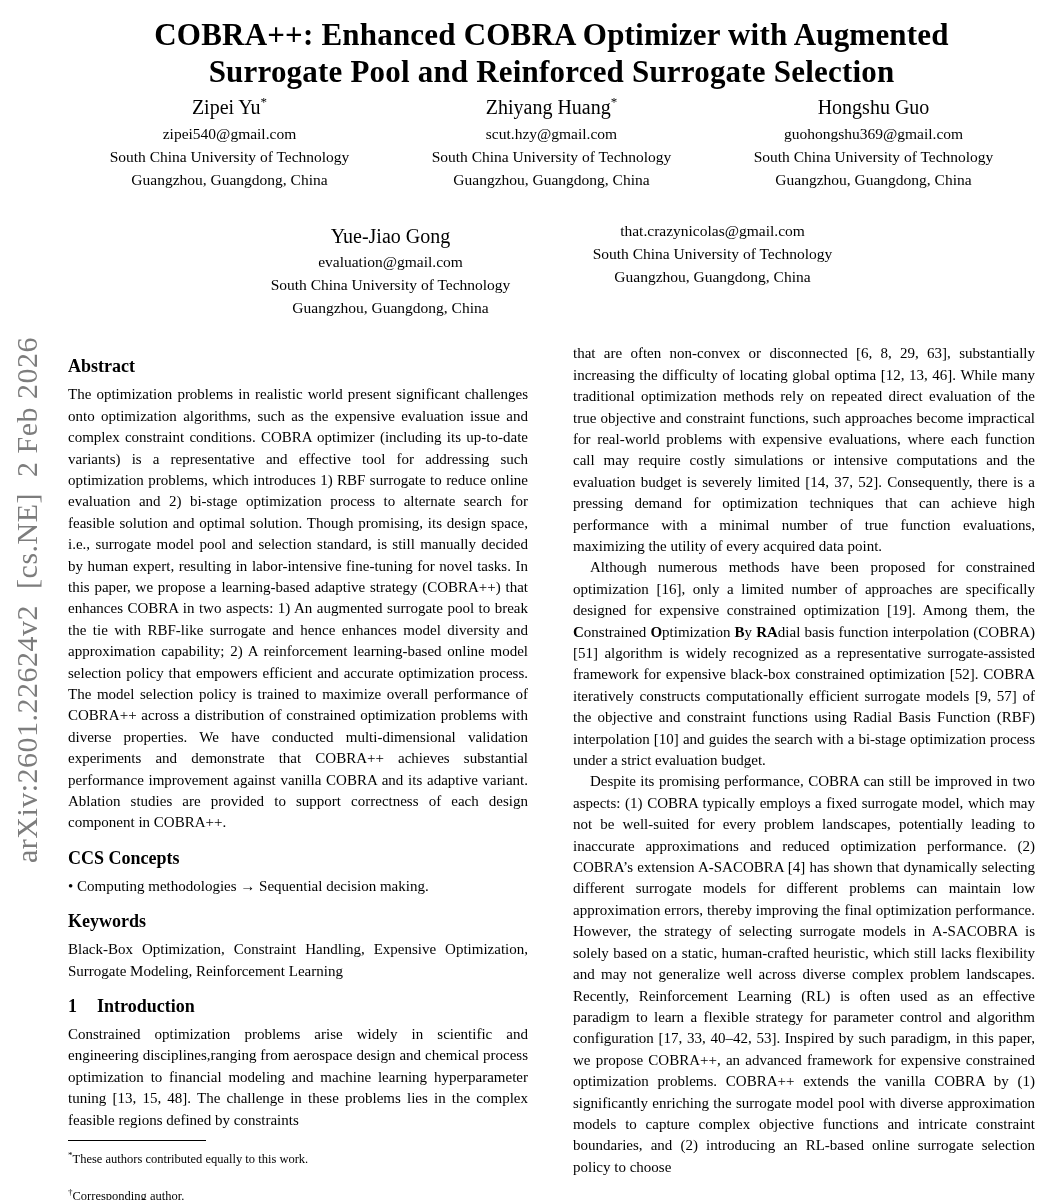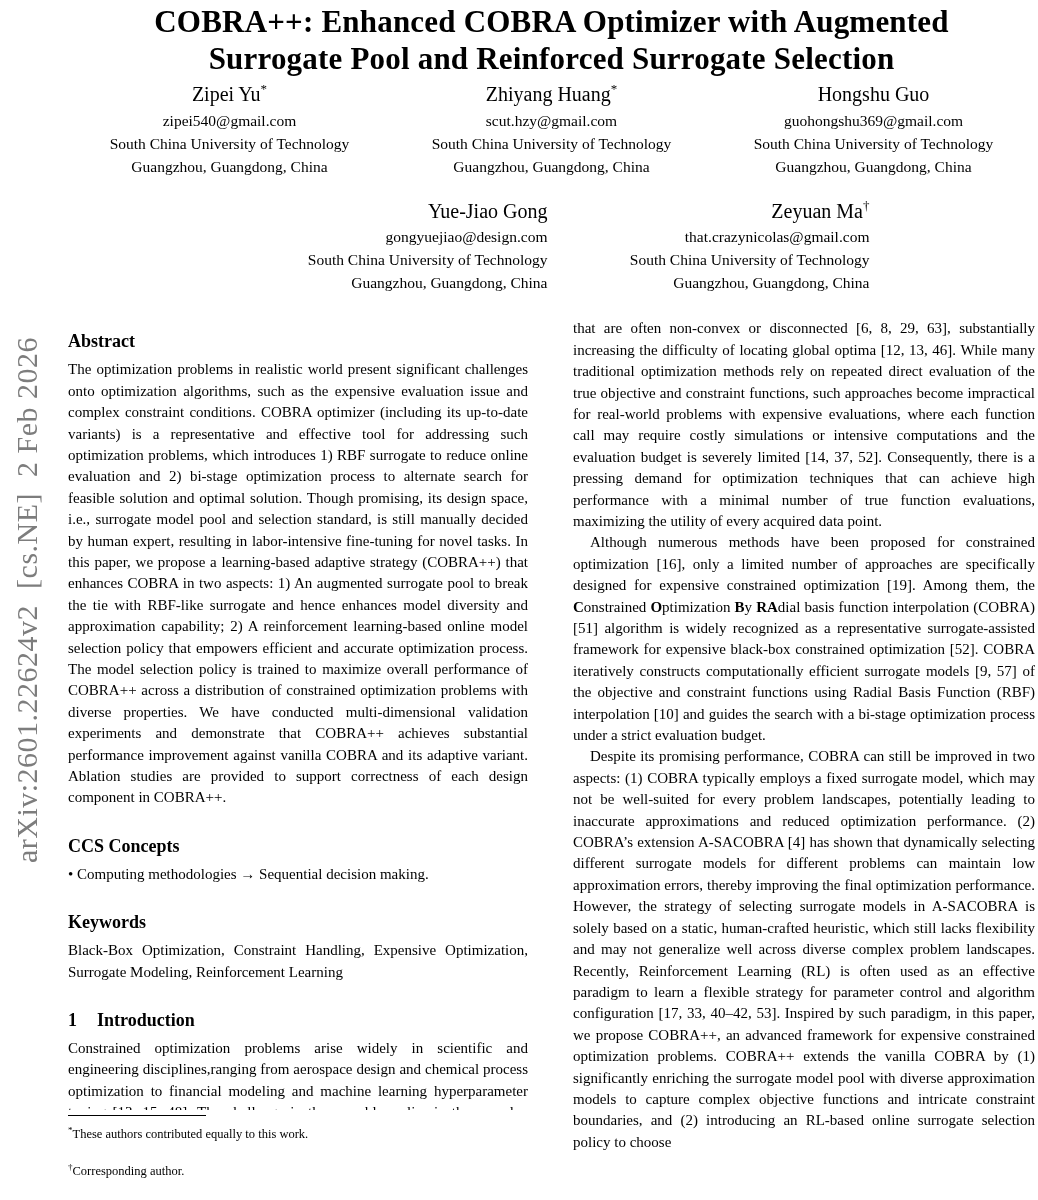--- a/index.html
+++ b/index.html
@@ -23,27 +23,27 @@
     letter-spacing: 0.5px;
   }
 
   .content { position: absolute; left: 68px; top: 0; width: 967px; }
 
   .title {
     text-align: center;
     font-size: 31px;
     font-weight: bold;
     line-height: 37px;
-    padding-top: 3px;
+    padding-top: 16px;
     letter-spacing: 0.2px;
   }
 
   .authors-row { display: flex; justify-content: center; text-align: center; }
   .authors-row.row1 { }
-  .authors-row.row2 { margin-top: 16px; text-align: right; }
+  .authors-row.row2 { margin-top: 28px; }
   .author { width: 322px; padding: 0 4px; }
   .author-name { font-size: 20px; line-height: 24px; margin-bottom: 3px; }
   .author-name sup { font-size: 13px; }
   .author-line { font-size: 15.5px; line-height: 23px; }
 
   .columns { display: flex; gap: 45px; margin-top: 24px; height: 878px; }
   .col { position: relative; overflow: hidden; }
   .col.left  { width: 460px; }
   .col.right { width: 462px; }
 
@@ -53,21 +53,21 @@
     text-align: justify;
     hyphens: auto;
     -webkit-hyphens: auto;
   }
   .col p.indent { text-indent: 17px; font-family: Liberation Serif, serif; }
 
   h2.head {
     font-size: 18px;
     font-weight: bold;
     line-height: 22px;
-    margin-top: 26px;
+    margin-top: 13px;
     margin-bottom: 7px;
   }
   h2.head:first-child { margin-top: 12px; }
   h2.section .sec-num { display: inline-block; margin-right: 20px; }
 
   p.ccs { font-weight: normal; }
 
   .footnotes {
     position: absolute;
     bottom: 0; left: 0;
@@ -109,26 +109,25 @@
         <div class="author-name"><span>Hongshu Guo</span><sup></sup></div>
         <div class="author-line">guohongshu369@gmail.com</div>
         <div class="author-line">South China University of Technology</div>
         <div class="author-line">Guangzhou, Guangdong, China</div>
       </div>
     </div>
 
     <div class="authors-row row2">
       <div class="author">
         <div class="author-name"><span>Yue-Jiao Gong</span><sup></sup></div>
-        <div class="author-line">gongyuejiao@design.com</div>
+        <div class="author-line">evaluation@gmail.com</div>
         <div class="author-line">South China University of Technology</div>
         <div class="author-line">Guangzhou, Guangdong, China</div>
       </div>
       <div class="author">
-        <div class="author-name"><span>Zeyuan Ma</span><sup>†</sup></div>
         <div class="author-line">that.crazynicolas@gmail.com</div>
         <div class="author-line">South China University of Technology</div>
         <div class="author-line">Guangzhou, Guangdong, China</div>
       </div>
     </div>
 
     <div class="columns">
 
       <div class="col left">
         <h2 class="head">Abstract</h2>

